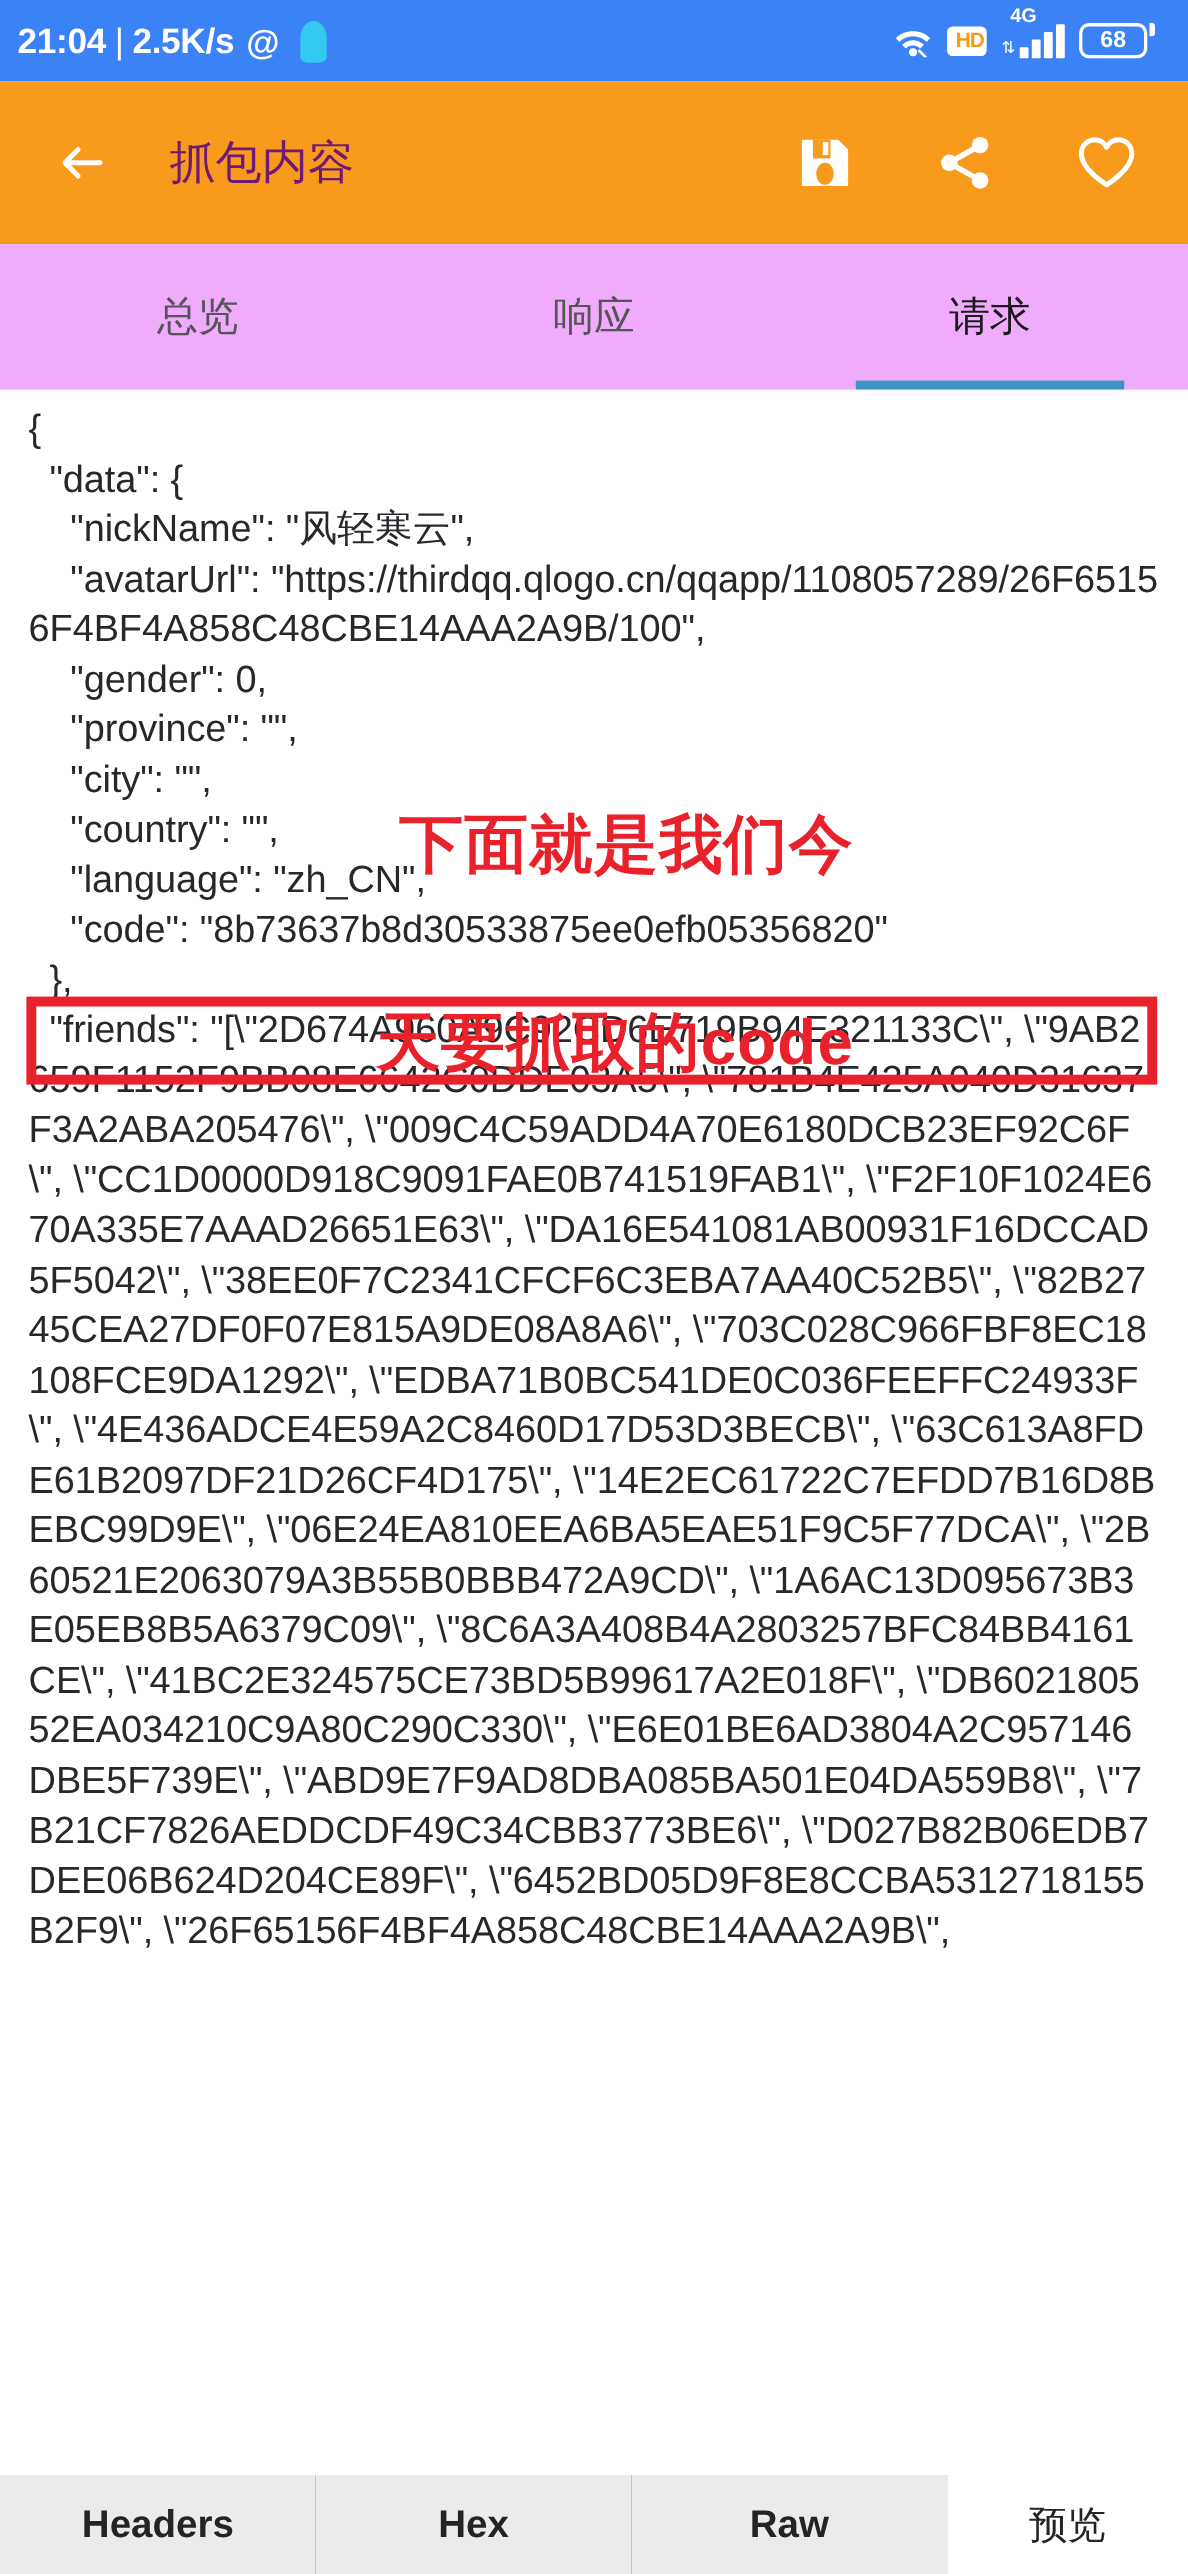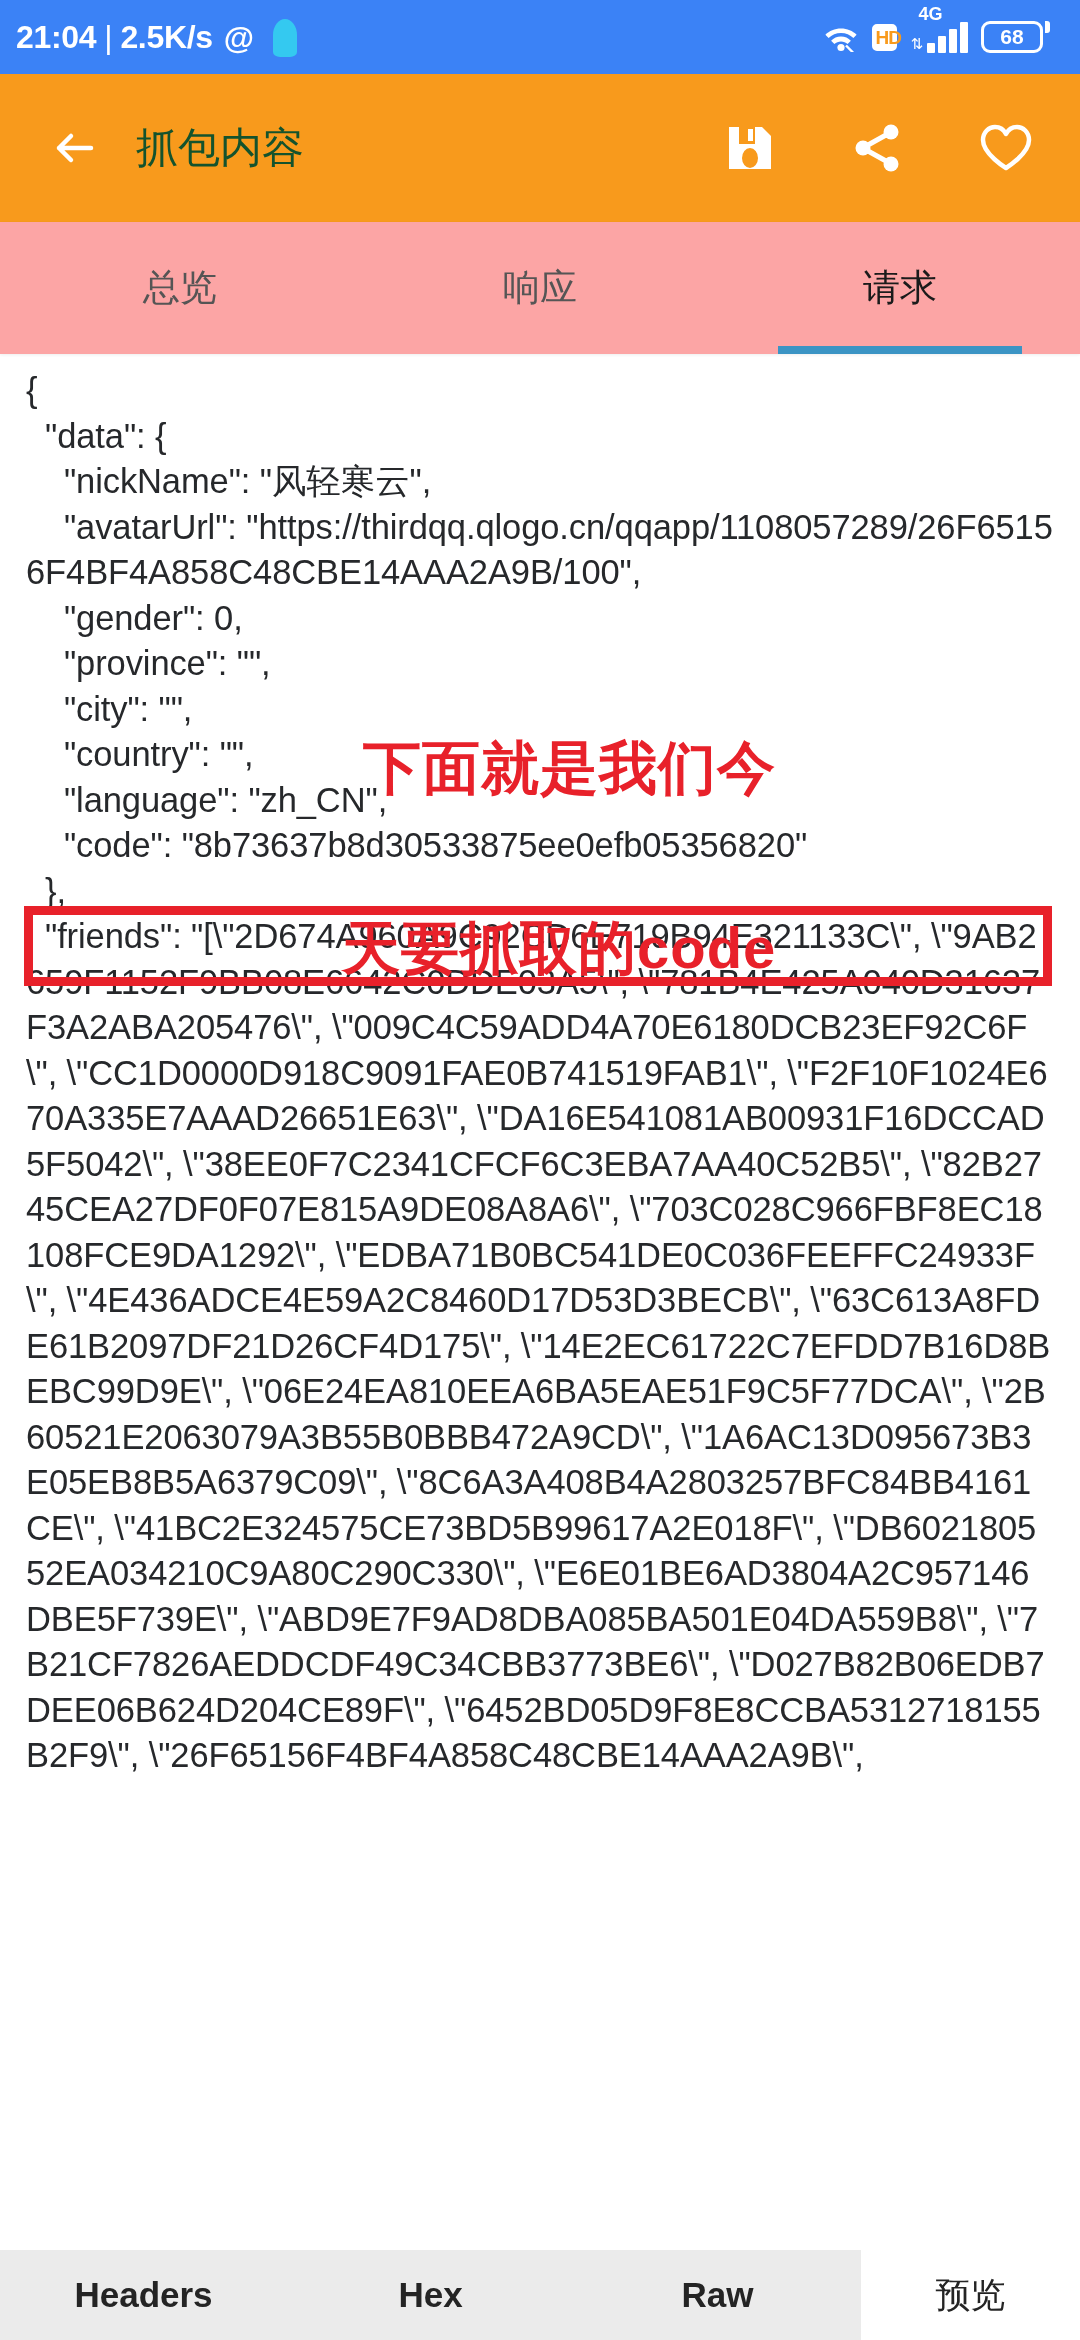--- a/index.html
+++ b/index.html
@@ -60,21 +60,21 @@
     position: relative;
     top: 1px;
   }
   .status-right {
     display: flex;
     align-items: center;
     gap: 13px;
   }
   .wifi-ic { width: 36px; height: 30px; }
   .hd-ic {
-    width: 25px; height: 27px;
+    width: 36px; height: 27px;
     border: 3px solid #ffffff;
     border-radius: 5px;
     color: #F89A1C;
     background: #ffffff;
     font-size: 19px;
     font-weight: bold;
     line-height: 21px;
     text-align: right;
     letter-spacing: -1px;
   }
@@ -129,43 +129,43 @@
     display: flex;
     align-items: center;
     padding: 0 46px 0 46px;
   }
   .back-btn {
     width: 62px; height: 62px;
     display: flex; align-items: center; justify-content: center;
     flex: 0 0 auto;
   }
   .app-title {
-    color: #14532d;
+    color: #701a75;
     font-size: 42px;
-    margin-left: 28px;
+    margin-left: 46px;
     white-space: nowrap;
   }
   .app-bar-actions {
     margin-left: auto;
     display: flex;
     align-items: center;
     gap: 72px;
   }
   .bar-icon {
     width: 56px; height: 56px;
     display: flex; align-items: center; justify-content: center;
   }
 
   
   .tabs {
     position: absolute;
     top: 222px; left: 0;
     width: 1080px;
     height: 132px;
-    background: #fca5a5;
+    background: #f0abfc;
     display: flex;
     box-shadow: 0 1px 3px rgba(0,0,0,0.07);
     text-align: center;
   }
   .tab {
     flex: 1 1 0;
     display: flex;
     align-items: center;
     justify-content: center;
     position: relative;

